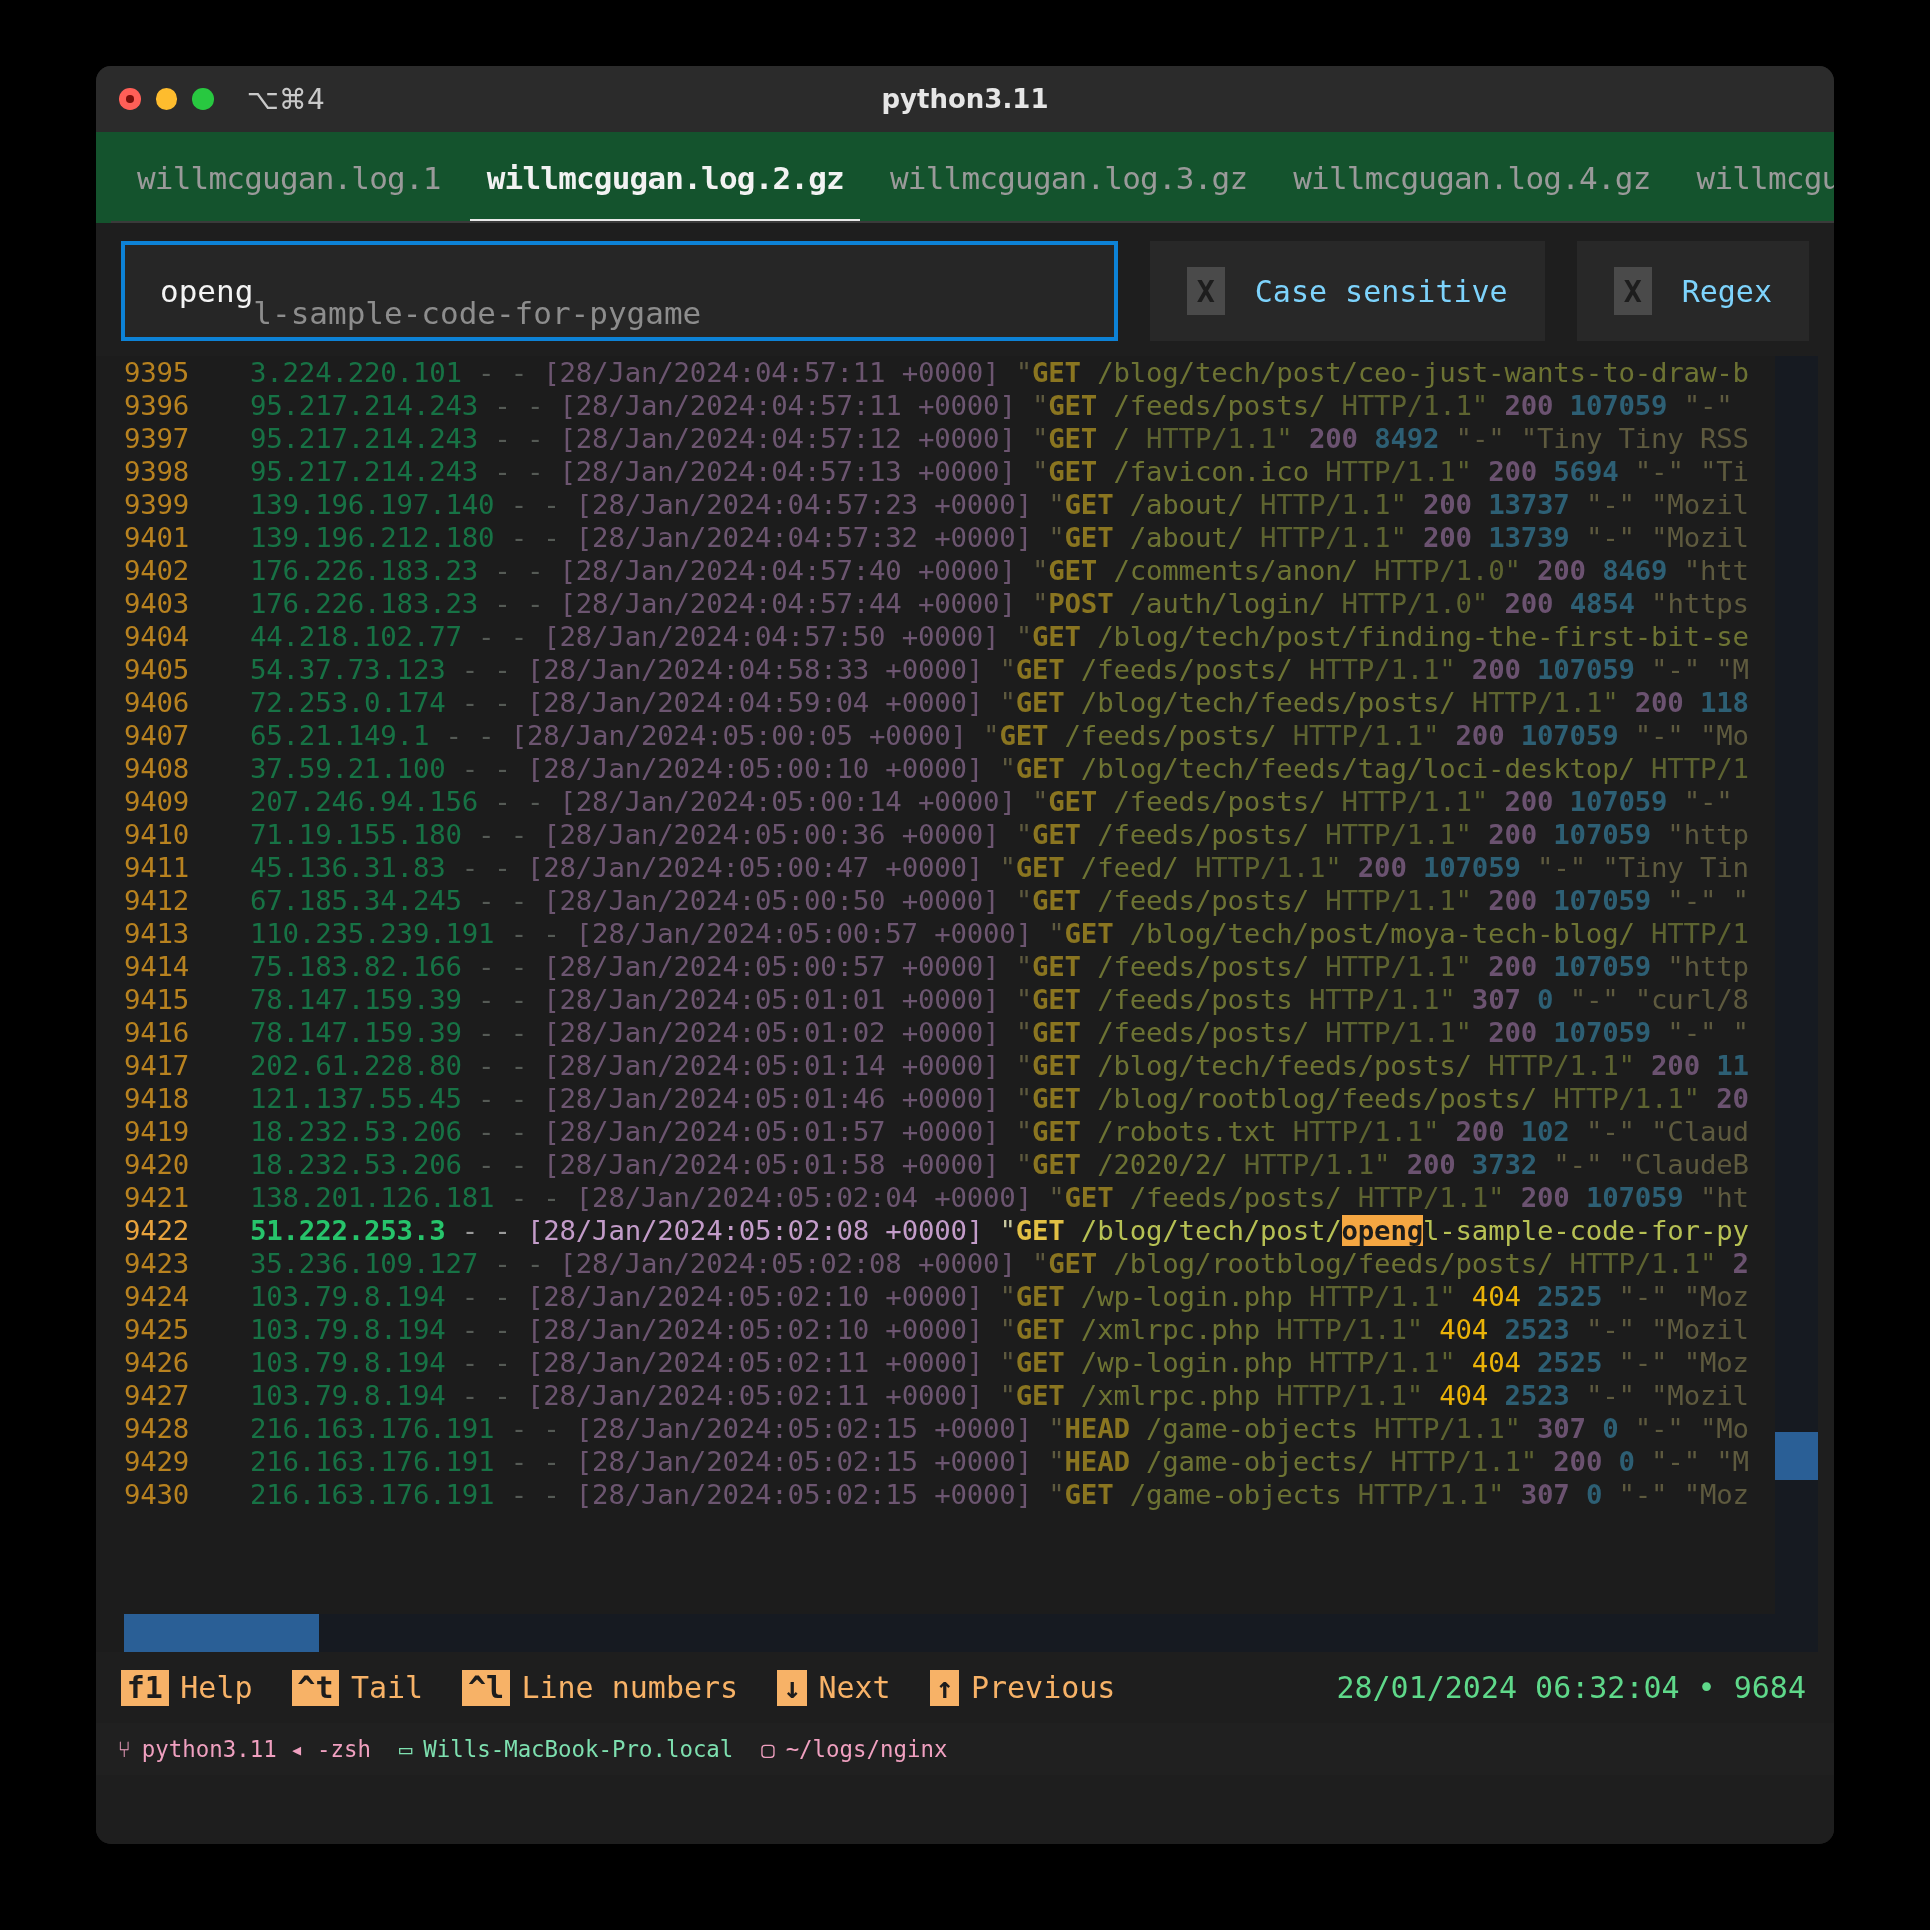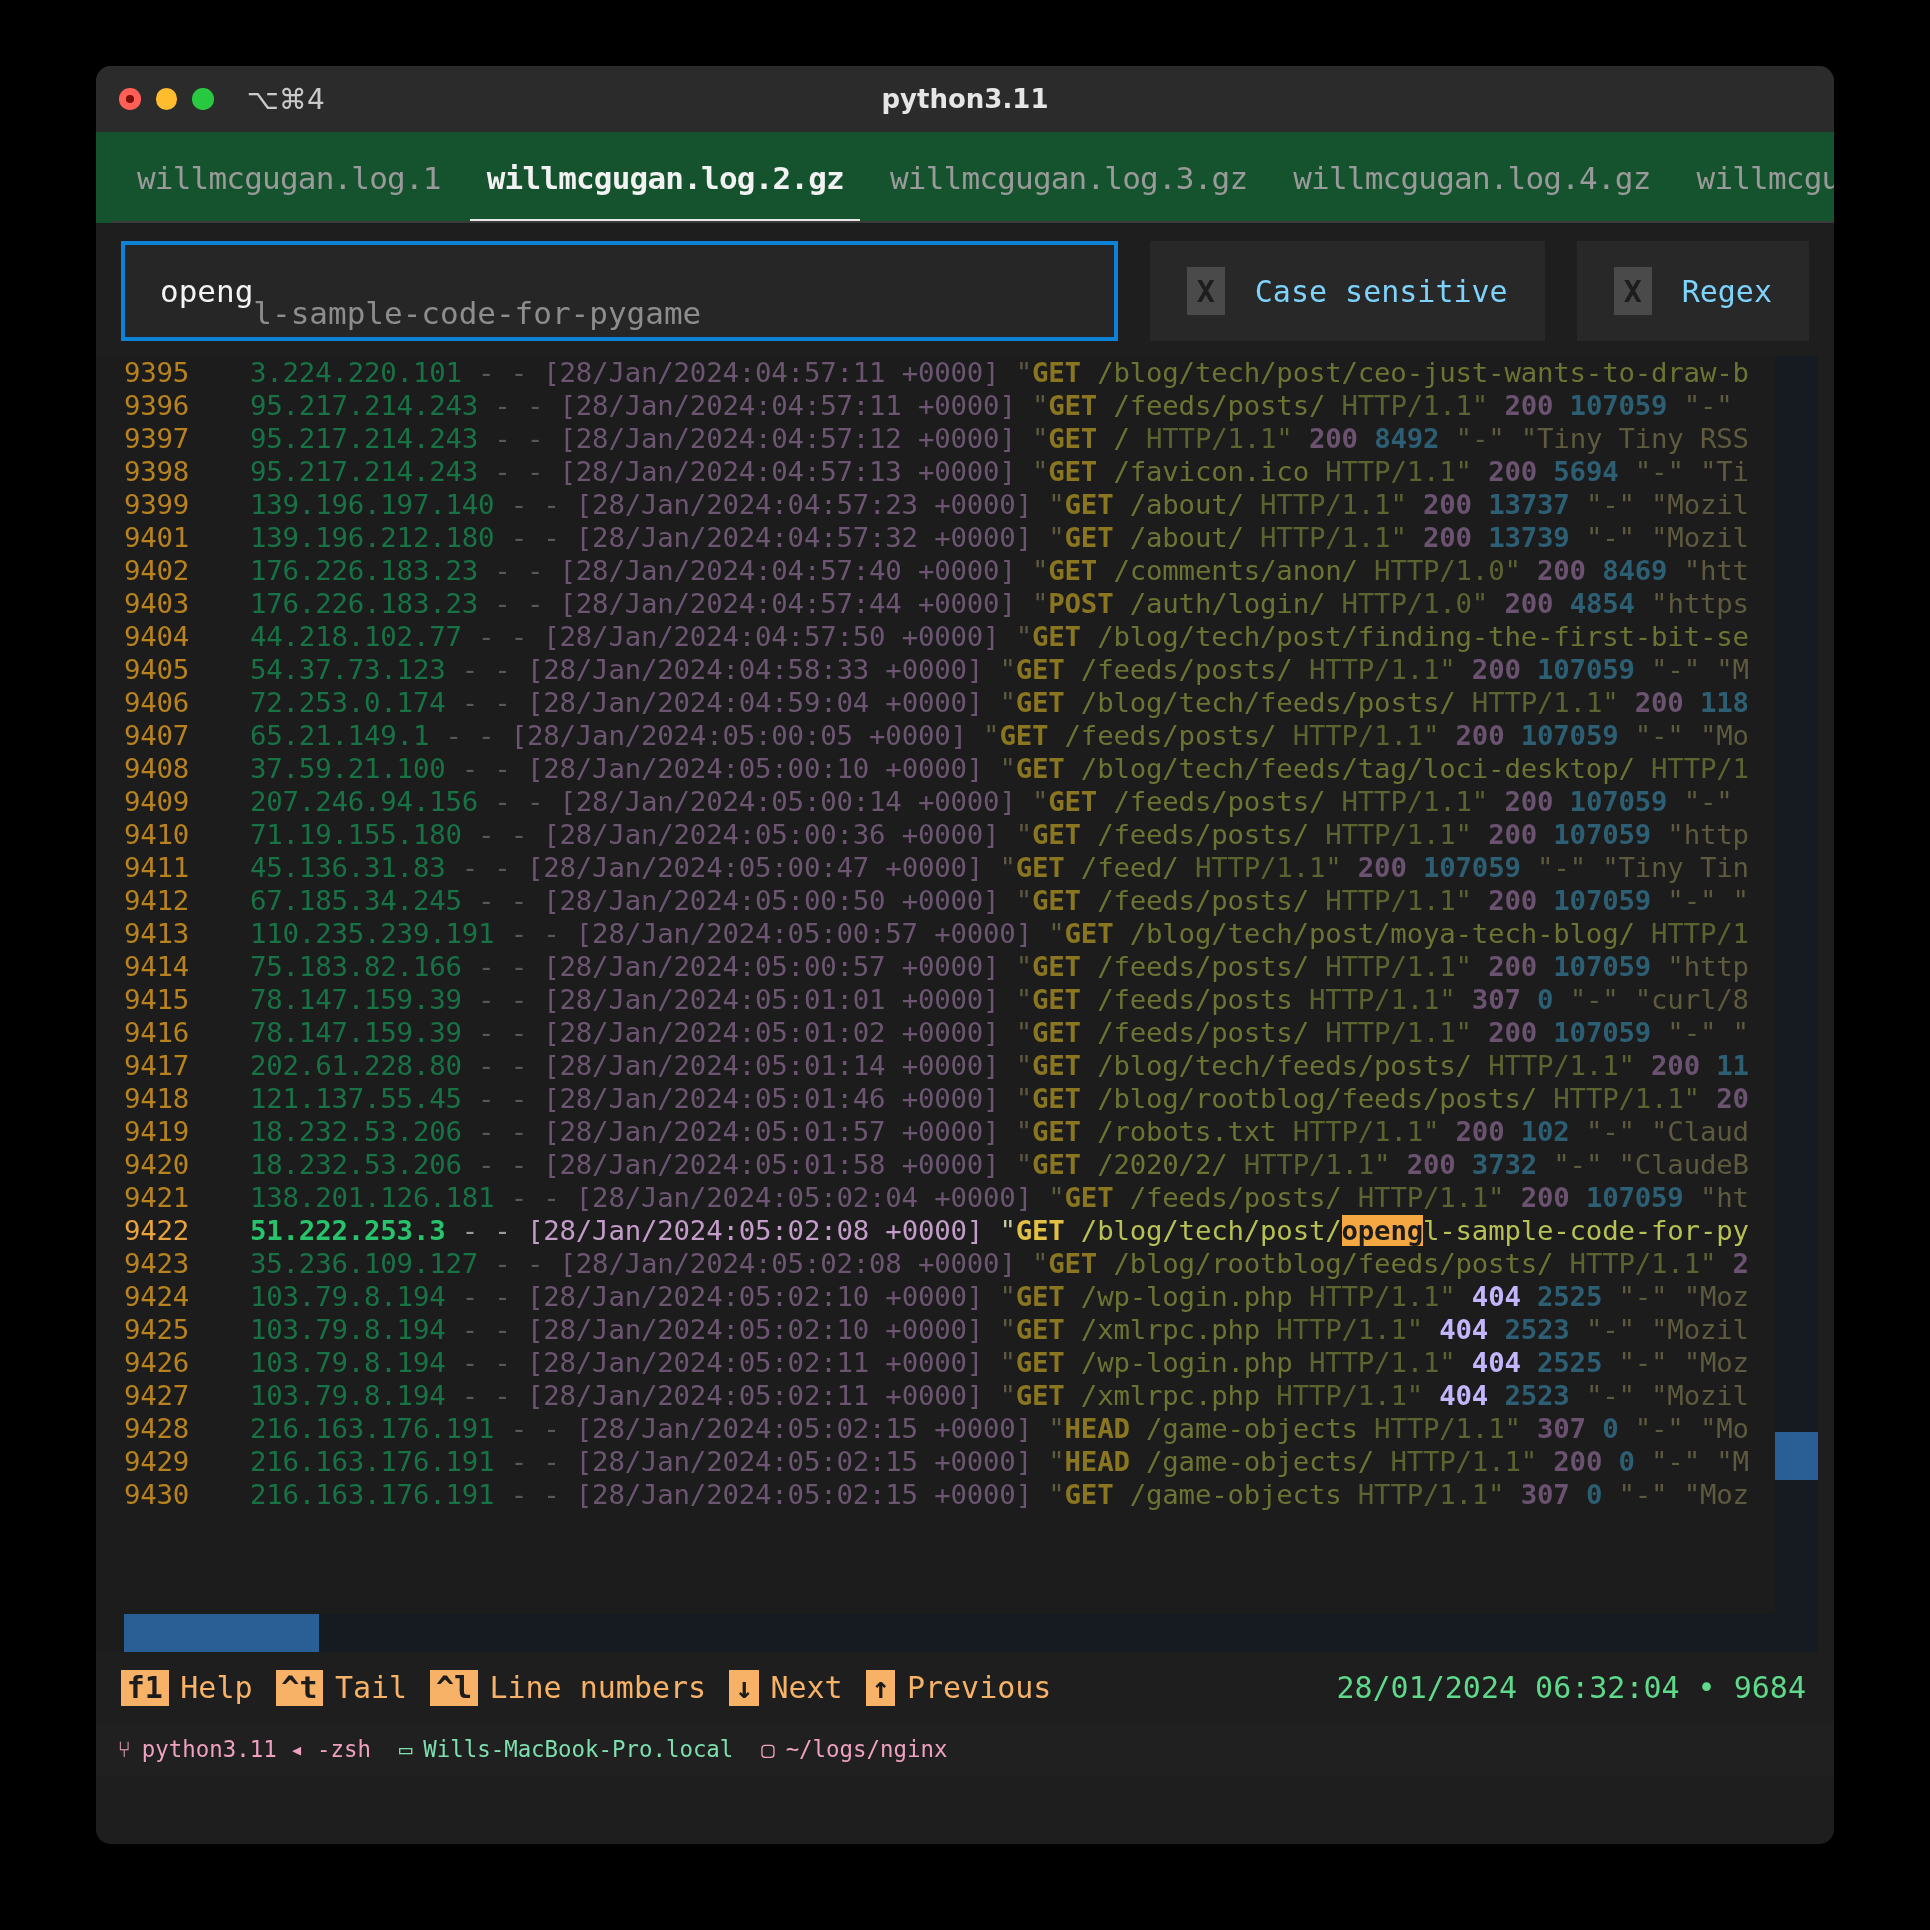--- a/index.html
+++ b/index.html
@@ -168,21 +168,21 @@
   .ts     { color: #6c5570; }
   .logline.selected .ts { color: #c39cc9; }
   .q      { color: #5e5a3e; }
   .logline.selected .q { color: #c9c9a0; }
   .meth   { color: #8a7520; font-weight: bold; }
   .logline.selected .meth { color: #e2c044; font-weight: bold; }
   .path   { color: #6d7333; }
   .logline.selected .path { color: #b7c154; }
   .proto  { color: #5d6330; }
   .st2    { color: #6b5270; font-weight: bold; }
-  .st4    { color: #c4b5fd; font-weight: bold; }
+  .st4    { color: #eab308; font-weight: normal; }
   .sz     { color: #2d5f74; font-weight: bold; }
   .ua     { color: #5e5a3e; }
   .hit {
     background: #f5a742;
     color: #1c1c1c;
     font-weight: bold;
   }
 
   
   .vscroll {
@@ -210,21 +210,21 @@
     background: #2a5f96;
   }
 
   
   .keybar {
     height: 71px;
     background: #1e1e1e;
     display: flex;
     align-items: center;
     padding-left: 25px;
-    gap: 0px;
+    gap: 16px;
     position: relative;
   }
   .key {
     display: inline-flex;
     align-items: center;
     margin-right: 23px;
     font-size: 30px;
     white-space: nowrap;
   }
   .key-badge {

